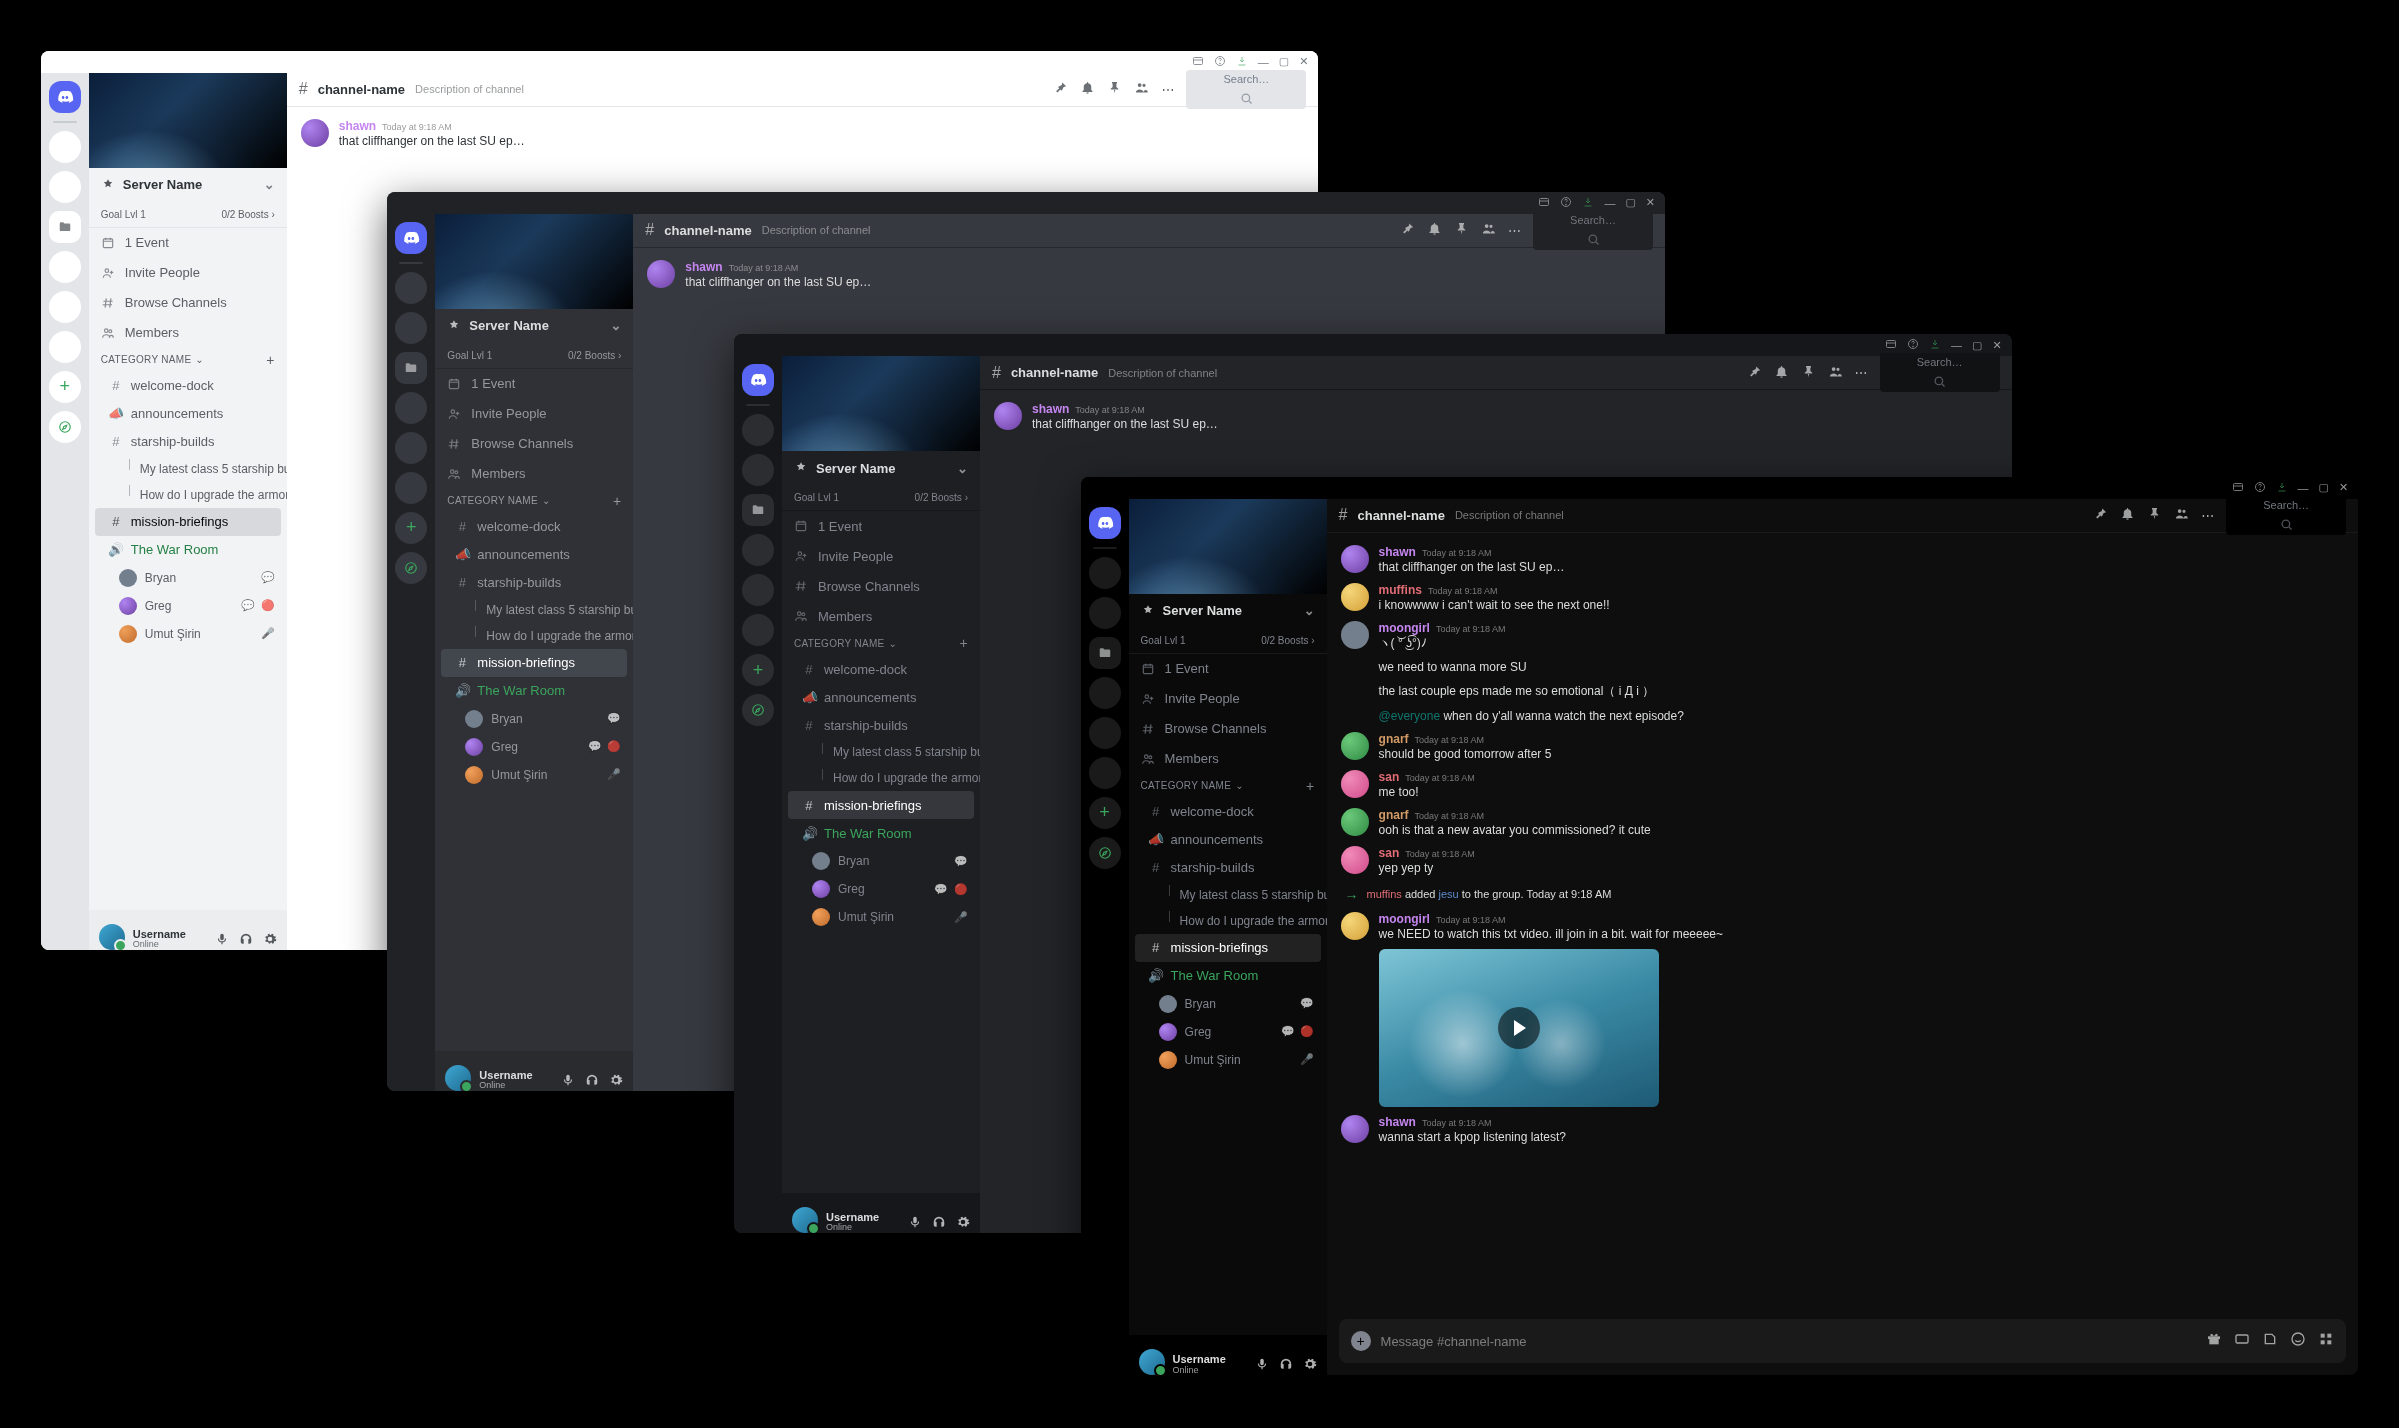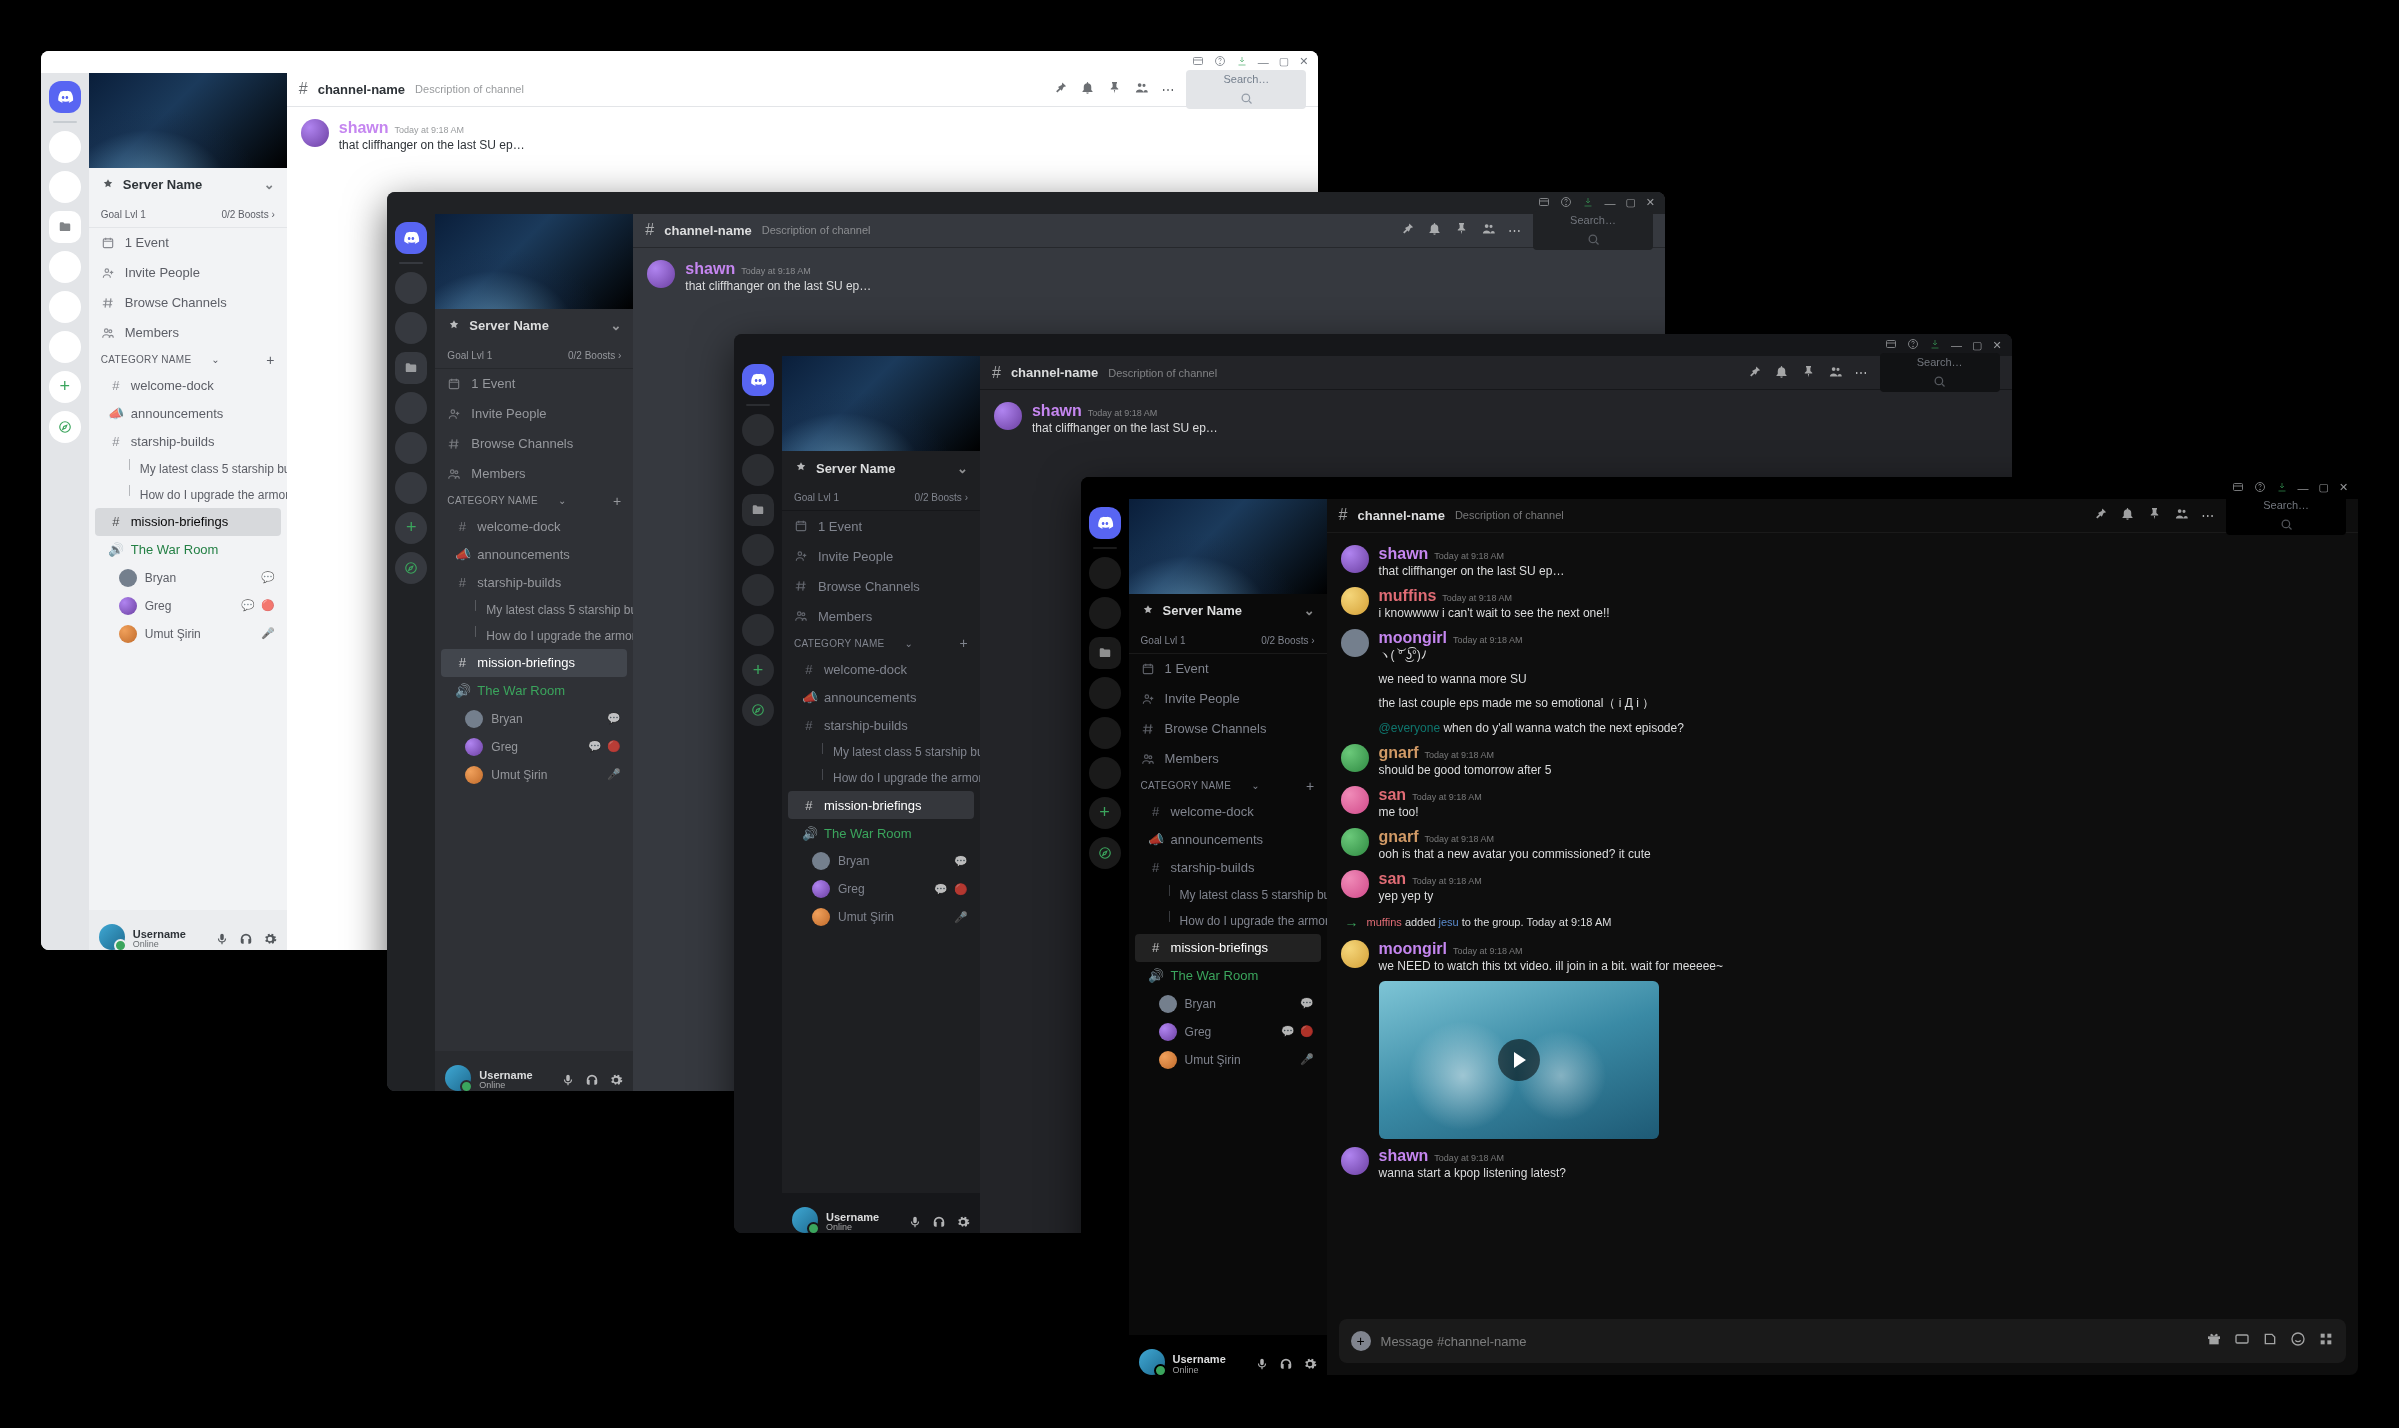--- a/index.html
+++ b/index.html
@@ -13,21 +13,21 @@
   .guild { width:32px; height:32px; border-radius:50%; display:flex; align-items:center; justify-content:center; }
   .guild.logo { border-radius:12px; }
   .sep-line { width:24px; height:2px; border-radius:1px; }
   .banner { height:95px; background: linear-gradient(135deg,#0a1e3a,#1b3a5b 40%,#000); position:relative; }
   .banner::after { content:""; position:absolute; inset:0; background: radial-gradient(ellipse 80% 120% at 30% 120%, rgba(120,180,220,.6), rgba(20,40,70,.2) 50%, transparent 70%); }
   .server-row { height:34px; display:flex; align-items:center; padding:0 12px; font-size:13px; font-weight:600; gap:8px; }
   .server-row .chev { margin-left:auto; opacity:.6; }
   .boost-row { height:26px; display:flex; align-items:center; padding:0 12px; font-size:10px; justify-content:space-between; }
   .nav-item { height:30px; display:flex; align-items:center; padding:0 12px; gap:10px; font-size:13px; }
   .nav-item svg { width:14px; height:14px; opacity:.7; }
-  .cat-row { height:24px; display:flex; align-items:center; padding:0 12px; font-size:10px; text-transform:uppercase; letter-spacing:.3px; gap:20px; }
+  .cat-row { height:24px; display:flex; align-items:center; padding:0 12px; font-size:10px; text-transform:uppercase; letter-spacing:.3px; gap:4px; }
   .cat-row .plus { margin-left:auto; font-size:14px; }
   .chan { height:28px; display:flex; align-items:center; padding:0 12px 0 14px; gap:8px; font-size:13px; border-radius:4px; margin:0 6px; }
   .chan .ico { width:14px; text-align:center; opacity:.7; }
   .thread { height:26px; display:flex; align-items:center; padding-left:40px; padding-right:12px; font-size:12px; gap:6px; white-space:nowrap; overflow:hidden; }
   .thread::before { content:""; width:10px; height:10px; border-left:1.5px solid; border-bottom:1.5px solid; border-radius:0 0 0 3px; margin-right:4px; opacity:.4; margin-top:-8px; }
   .vc-user { height:28px; display:flex; align-items:center; padding-left:30px; padding-right:12px; gap:8px; font-size:12px; }
   .vc-user .av { width:18px; height:18px; border-radius:50%; }
   .vc-user .tail { margin-left:auto; display:flex; gap:6px; font-size:11px; opacity:.7; }
   .user-panel { height:40px; display:flex; align-items:flex-end; padding:0 10px; gap:8px; }
   .user-panel .av { width:26px; height:26px; border-radius:50%; position:relative; }
@@ -45,21 +45,21 @@
   .chat-header .desc { font-size:11px; opacity:.5; }
   .chat-header .tb { margin-left:auto; display:flex; align-items:center; gap:12px; }
   .chat-header .tb svg { width:15px; height:15px; opacity:.7; }
   .search { display:flex; align-items:center; border-radius:4px; padding:3px 8px; font-size:11px; gap:6px; min-width:120px;flex-direction:column; }
   .search svg { width:12px; height:12px; opacity:.6; }
   .msgs { flex:1; overflow:hidden; padding:8px 14px; }
   .msg { display:flex; gap:10px; padding:4px 0; }
   .msg .av { width:28px; height:28px; border-radius:50%; flex-shrink:0; }
   .msg .ct { flex:1; min-width:0; }
   .msg .hd { display:flex; align-items:baseline; gap:6px; }
-  .msg .un { font-size:16px; font-weight:600; }
+  .msg .un { font-size:12px; font-weight:600; }
   .msg .ts { font-size:9px; opacity:.5; }
   .msg .tx { font-size:12px; line-height:1.35; }
   .msg.compact { padding-left:38px; }
   .sys-msg { display:flex; align-items:center; gap:8px; font-size:11px; padding:6px 0 6px 4px; }
   .sys-msg .arrow { color:#3ba55d; font-size:14px; }
   .video-embed { width:280px; height:158px; border-radius:6px; margin-top:6px; background: linear-gradient(160deg,#7ec5d6,#3a8aa5 50%,#1e5a75); display:flex; align-items:center; justify-content:center; position:relative; overflow:hidden; }
   .video-embed::before { content:""; position:absolute; inset:0; background: radial-gradient(circle at 30% 60%, rgba(255,255,255,.5), transparent 25%), radial-gradient(circle at 65% 60%, rgba(255,255,255,.4), transparent 22%); }
   .play-btn { width:42px; height:42px; border-radius:50%; background:rgba(0,0,0,.55); display:flex; align-items:center; justify-content:center; z-index:1; }
   .play-btn::after { content:""; border-left:12px solid #fff; border-top:8px solid transparent; border-bottom:8px solid transparent; margin-left:3px; }
 

